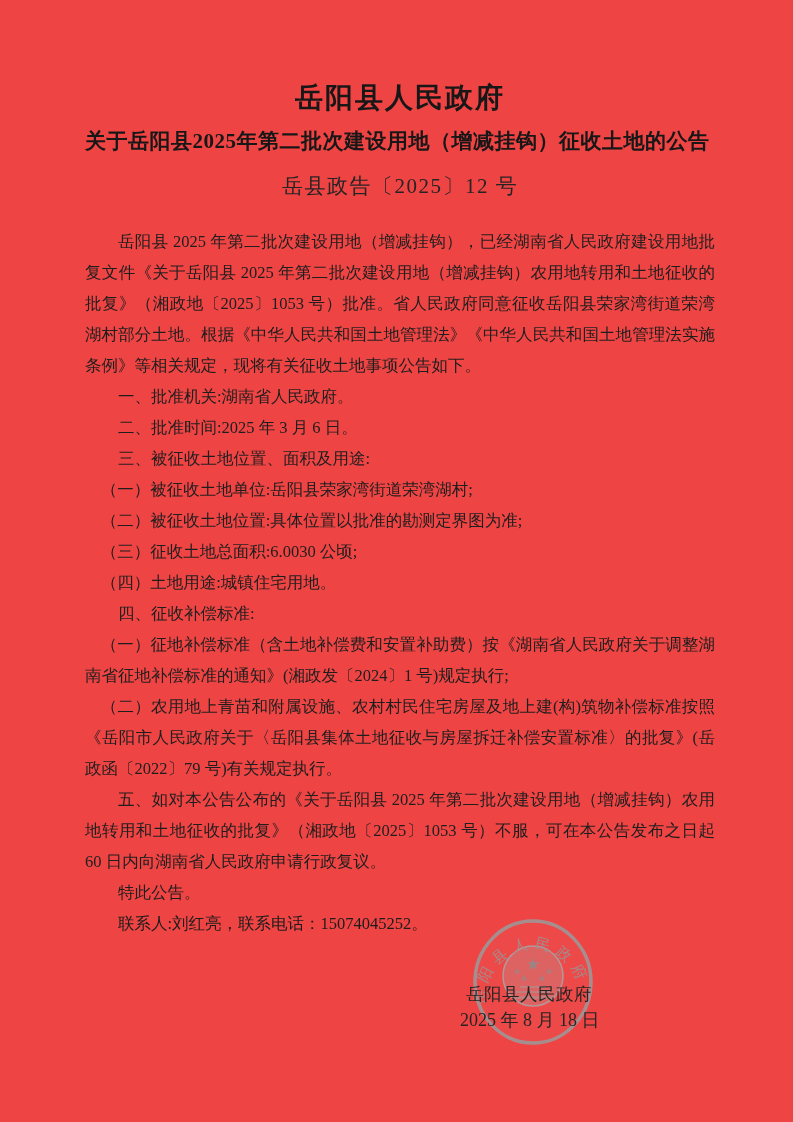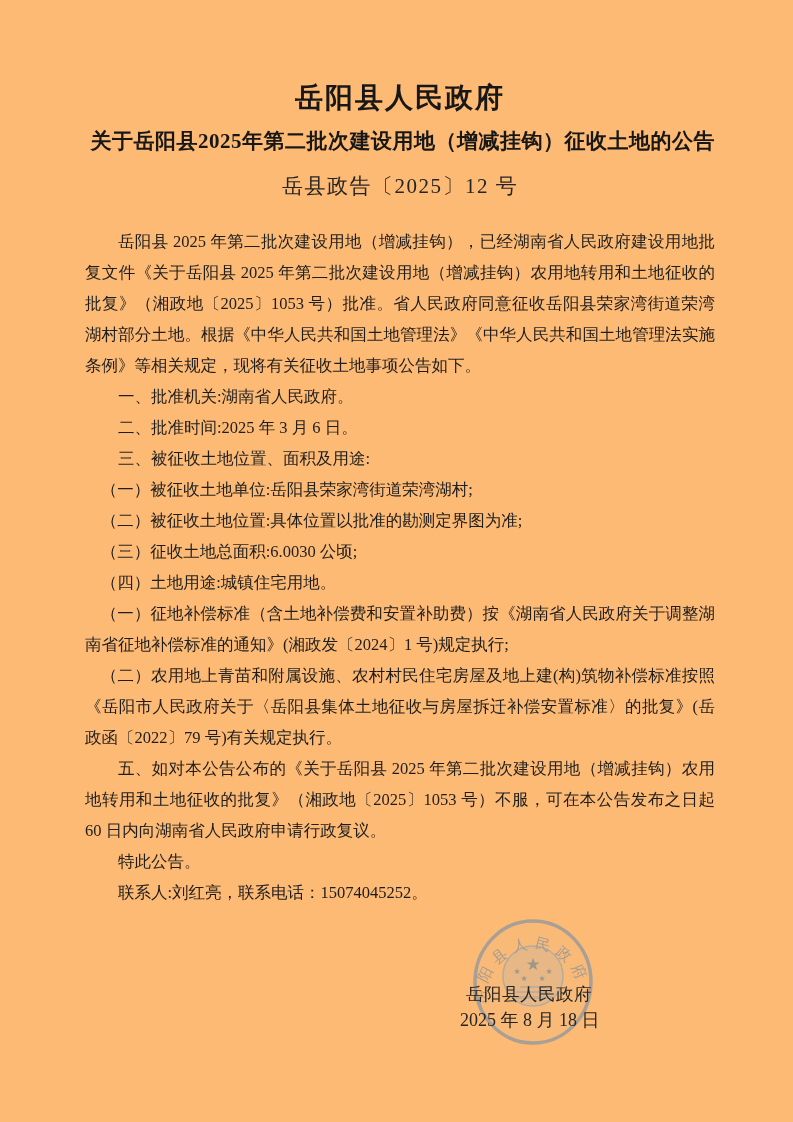--- a/index.html
+++ b/index.html
@@ -4,21 +4,21 @@
 <style>
   html, body {
     margin: 0;
     padding: 0;
     background: #ffffff;
   }
   .page {
     position: relative;
     width: 793px;
     height: 1122px;
-    background: #fdba74;
+    background: #ef4444;
     overflow: hidden;
     font-family: "Liberation Serif", "DejaVu Serif", serif;
     color: #1c1c1c;
   }
   .content {
     position: absolute;
     left: 85px;
     top: 80px;
     width: 630px;
   }
@@ -29,21 +29,21 @@
     font-weight: bold;
     text-align: center;
     letter-spacing: 2px;
     color: #171717;
   }
   .subtitle {
     margin: 10px 0 0 0;
     font-size: 21px;
     line-height: 30px;
     font-weight: bold;
-    text-align: right;
+    text-align: left;
     letter-spacing: 0.5px;
     color: #171717;
   }
   .docnum {
     margin-top: 18px;
     font-size: 21px;
     line-height: 24px;
     text-align: center;
     font-style: normal;
     letter-spacing: 1.5px;
@@ -105,20 +105,21 @@
 
     <div class="body-text">
       <p class="ind2">岳阳县 2025 年第二批次建设用地（增减挂钩），已经湖南省人民政府建设用地批复文件《关于岳阳县 2025 年第二批次建设用地（增减挂钩）农用地转用和土地征收的批复》（湘政地〔2025〕1053 号）批准。省人民政府同意征收岳阳县荣家湾街道荣湾湖村部分土地。根据《中华人民共和国土地管理法》《中华人民共和国土地管理法实施条例》等相关规定，现将有关征收土地事项公告如下。</p>
       <p class="ind2">一、批准机关:湖南省人民政府。</p>
       <p class="ind2">二、批准时间:2025 年 3 月 6 日。</p>
       <p class="ind2">三、被征收土地位置、面积及用途:</p>
       <p class="ind1">（一）被征收土地单位:岳阳县荣家湾街道荣湾湖村;</p>
       <p class="ind1">（二）被征收土地位置:具体位置以批准的勘测定界图为准;</p>
       <p class="ind1">（三）征收土地总面积:6.0030 公顷;</p>
       <p class="ind1">（四）土地用途:城镇住宅用地。</p>
+      <p class="ind2">四、征收补偿标准:</p>
       <p class="ind1">（一）征地补偿标准（含土地补偿费和安置补助费）按《湖南省人民政府关于调整湖南省征地补偿标准的通知》(湘政发〔2024〕1 号)规定执行;</p>
       <p class="ind1">（二）农用地上青苗和附属设施、农村村民住宅房屋及地上建(构)筑物补偿标准按照《岳阳市人民政府关于〈岳阳县集体土地征收与房屋拆迁补偿安置标准〉的批复》(岳政函〔2022〕79 号)有关规定执行。</p>
       <p class="ind2">五、如对本公告公布的《关于岳阳县 2025 年第二批次建设用地（增减挂钩）农用地转用和土地征收的批复》（湘政地〔2025〕1053 号）不服，可在本公告发布之日起 60 日内向湖南省人民政府申请行政复议。</p>
       <p class="ind2">特此公告。</p>
     </div>
 
     <div class="contact">联系人:刘红亮，联系电话：15074045252。</div>
   </div>
 
   <svg class="seal" viewBox="0 0 124 128" xmlns="http://www.w3.org/2000/svg">

